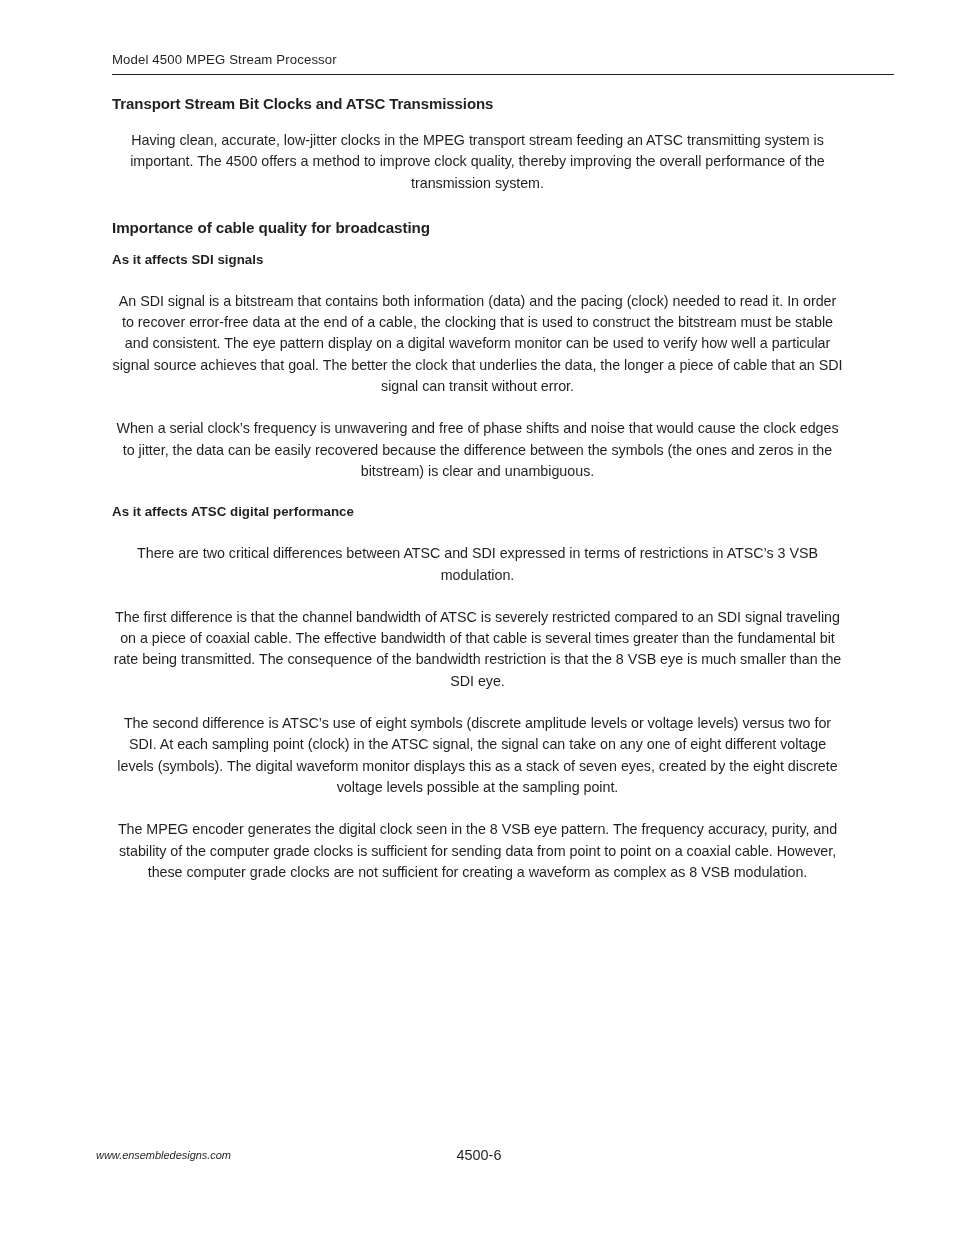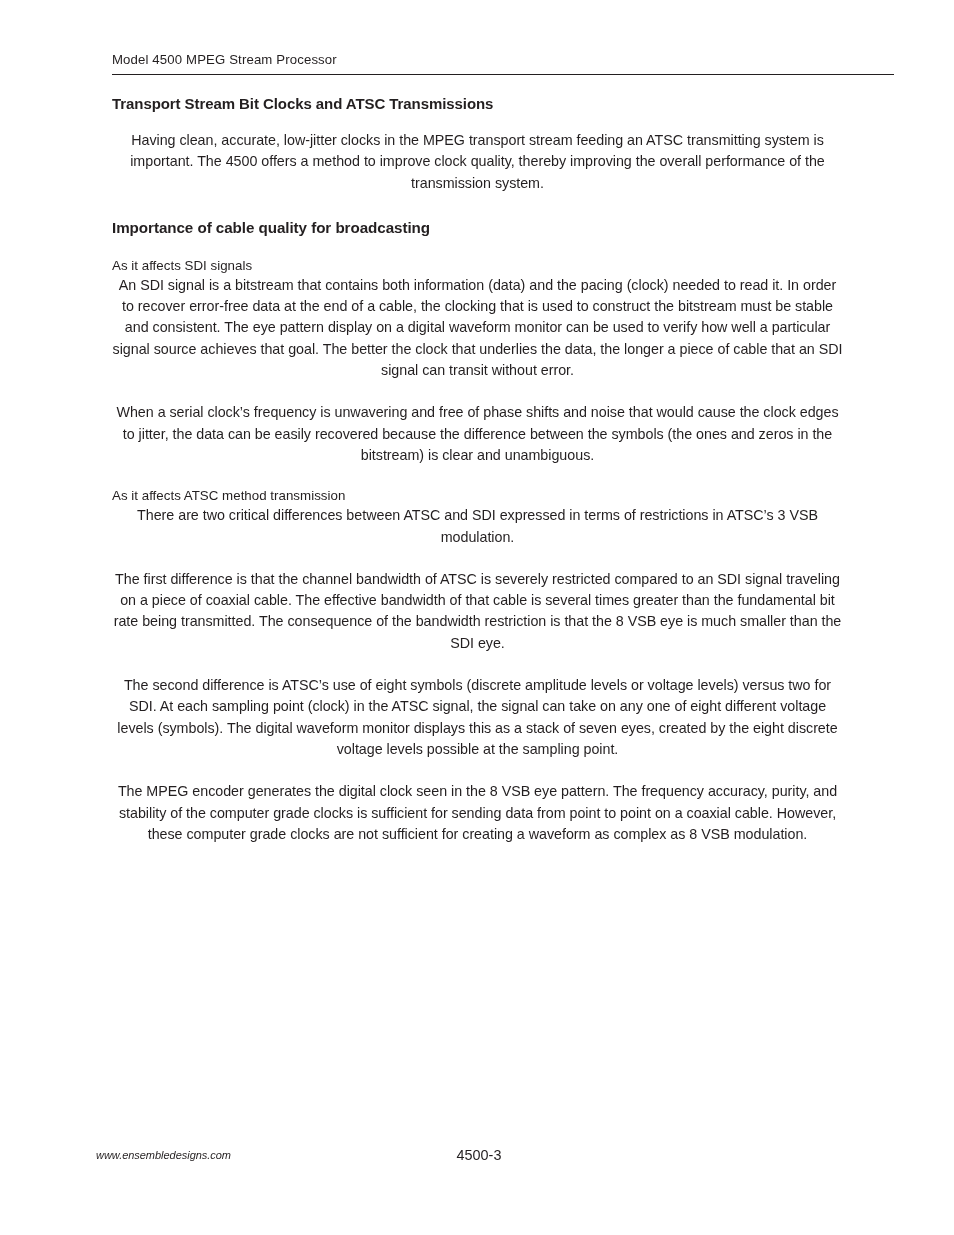--- a/index.html
+++ b/index.html
@@ -69,38 +69,39 @@
   h2.section-head {
     margin: 24px 0 9px 0;
     font-size: 15.2px;
     line-height: 20px;
     font-weight: bold;
     letter-spacing: -0.004em;
     color: #231f20;
   }
 
   h3.sub-head {
-    margin: 19px 0 0 0;
+    margin: 13px 0 0 0;
     font-size: 13.3px;
     line-height: 18px;
-    font-weight: normal;
+    font-weight: bold;
     letter-spacing: 0.002em;
     color: #231f20;
   }
 
   p.body-text {
     margin: 0 0 21px 0;
     font-size: 14.3px;
     line-height: 21.3px;
     color: #231f20;
     letter-spacing: -0.002em;
     text-align: center;
   }
 
   p.body-text.first-after-head {
+    margin-top: 22px;
   }
 
   p.body-text.tight {
     margin-bottom: 0;
   }
 
   
   .footer {
     position: absolute;
     left: 0;
@@ -148,31 +149,31 @@
     <p class="body-text">Having clean, accurate, low-jitter clocks in the MPEG transport stream feeding an ATSC transmitting system is important. The 4500 offers a method to improve clock quality, thereby improving the overall performance of the transmission system.</p>
 
     <h2 class="section-head">Importance of cable quality for broadcasting</h2>
 
     <h3 class="sub-head">As it affects SDI signals</h3>
 
     <p class="body-text first-after-head">An SDI signal is a bitstream that contains both information (data) and the pacing (clock) needed to read it. In order to recover error-free data at the end of a cable, the clocking that is used to construct the bitstream must be stable and consistent. The eye pattern display on a digital waveform monitor can be used to verify how well a particular signal source achieves that goal. The better the clock that underlies the data, the longer a piece of cable that an SDI signal can transit without error.</p>
 
     <p class="body-text">When a serial clock’s frequency is unwavering and free of phase shifts and noise that would cause the clock edges to jitter, the data can be easily recovered because the difference between the symbols (the ones and zeros in the bitstream) is clear and unambiguous.</p>
 
-    <h3 class="sub-head">As it affects ATSC method transmission</h3>
+    <h3 class="sub-head">As it affects ATSC digital performance</h3>
 
     <p class="body-text first-after-head">There are two critical differences between ATSC and SDI expressed in terms of restrictions in ATSC’s 3 VSB modulation.</p>
 
     <p class="body-text">The first difference is that the channel bandwidth of ATSC is severely restricted compared to an SDI signal traveling on a piece of coaxial cable. The effective bandwidth of that cable is several times greater than the fundamental bit rate being transmitted. The consequence of the bandwidth restriction is that the 8 VSB eye is much smaller than the SDI eye.</p>
 
     <p class="body-text">The second difference is ATSC’s use of eight symbols (discrete amplitude levels or voltage levels) versus two for SDI. At each sampling point (clock) in the ATSC signal, the signal can take on any one of eight different voltage levels (symbols). The digital waveform monitor displays this as a stack of seven eyes, created by the eight discrete voltage levels possible at the sampling point.</p>
 
     <p class="body-text">The MPEG encoder generates the digital clock seen in the 8 VSB eye pattern. The frequency accuracy, purity, and stability of the computer grade clocks is sufficient for sending data from point to point on a coaxial cable. However, these computer grade clocks are not sufficient for creating a waveform as complex as 8 VSB modulation.</p>
 
 
   </div>
 
   <div class="footer">
     <div class="footer-site">www.ensembledesigns.com</div>
-    <div class="footer-page">4500-3</div>
+    <div class="footer-page">4500-6</div>
   </div>
 
 </div>
 
 </body></html>

